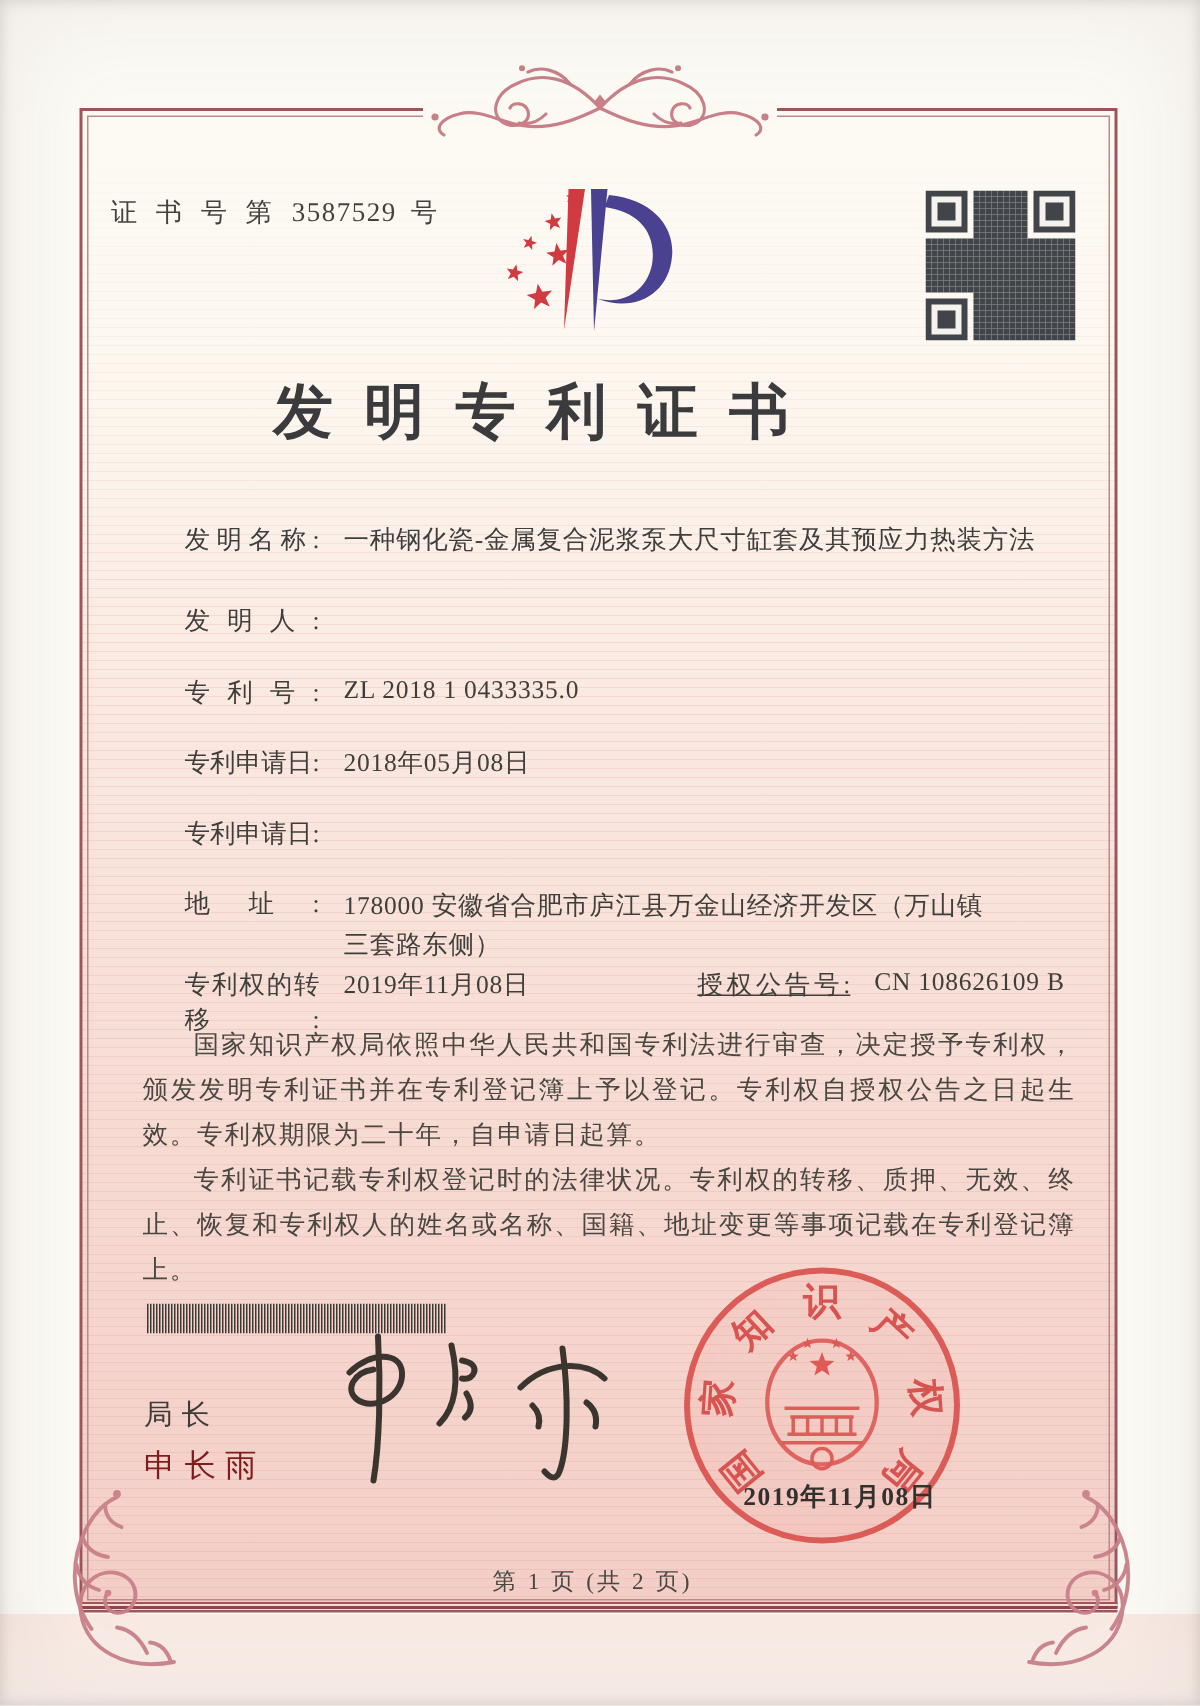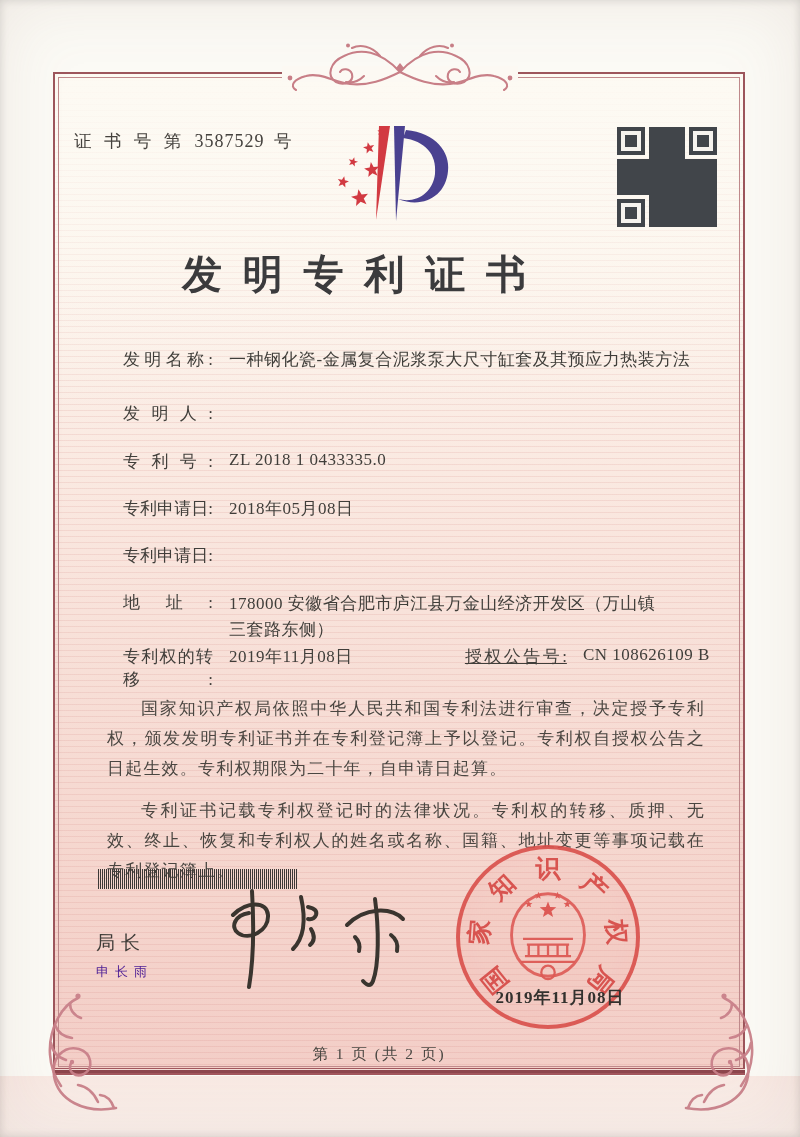--- a/index.html
+++ b/index.html
@@ -42,35 +42,35 @@
     font-size:40px;font-weight:700;color:#3b3b3d;letter-spacing:.52em;padding-left:.52em;box-sizing:border-box;}
   .fields{position:absolute;left:95px;top:0;width:650px;font-size:17px;color:#403e3a;}
   .frow{position:absolute;left:0;display:flex;margin-left:28px;}
   .f-label{display:inline-block;width:90px;text-align:justify;text-align-last:justify;flex:0 0 90px;}
   .f-value{margin-left:16px;letter-spacing:.5px;}
   .f-label2{display:inline-block;width:102px;text-align:justify;text-align-last:justify;margin-left:112px;flex:0 0 102px;text-decoration:underline;}
   .r1{top:348px}.r2{top:402px}.r3{top:450px}.r4{top:497px}.r5{top:544px}.r6{top:591px}.r7{top:645px}
   .addr-val{width:438px;line-height:26px;}
   .paras{position:absolute;left:95px;top:682px;width:622px;font-size:17px;line-height:30px;
     color:#4a4641;letter-spacing:1.2px;text-align:justify;}
-  .paras p{margin:12px;text-indent:2em;font-family:Liberation Serif, serif;}
+  .paras p{margin:0;text-indent:2em;font-family:Liberation Serif, serif;}
   .barcode{position:absolute;left:98px;top:869px;}
   .director-label{position:absolute;left:96px;top:930px;font-size:19px;color:#3f3c38;letter-spacing:6px;}
-  .director-name{position:absolute;left:96px;top:963px;font-size:13px;color:#4c1d95;letter-spacing:6px;}
+  .director-name{position:absolute;left:96px;top:963px;font-size:21px;color:#7f1d1d;letter-spacing:6px;}
   .signature{position:absolute;left:205px;top:885px;}
   
   .seal{position:absolute;left:456px;top:845px;width:184px;height:184px;z-index:12;}
   .seal-circle{position:absolute;inset:0;border:4px solid rgba(216,76,72,.88);border-radius:50%;
     background:radial-gradient(circle, rgba(238,120,115,.07) 55%, rgba(238,120,115,.14) 100%);}
   .seal-char{position:absolute;width:28px;height:28px;font-size:25px;font-weight:700;color:#d85450;
     text-align:center;line-height:28px;}
   .seal-emblem{position:absolute;left:44px;top:36px;}
   .seal-date{position:absolute;left:475px;top:986px;width:170px;text-align:center;z-index:13;
     font-size:17px;font-weight:700;color:#33312e;letter-spacing:1px;}
-  .page-info{position:absolute;left:0;top:1044px;width:758px;text-align:center;font-size:15.5px;color:#4a4742;letter-spacing:2px;}
+  .page-info{position:absolute;left:0;top:1044px;width:758px;text-align:center;font-size:15.5px;color:#4a4742;letter-spacing:2px;padding-left:16px;}
   .back-note{position:absolute;left:0;top:1091px;width:758px;text-align:center;font-size:16.5px;
     color:#514c45;font-style:italic;letter-spacing:2px;}
 </style>
 </head>
 <body>
 
 <div class="inner-bg"></div>
 <div class="inner-bg-fade"></div>
 <div class="below-strip"></div>
 

